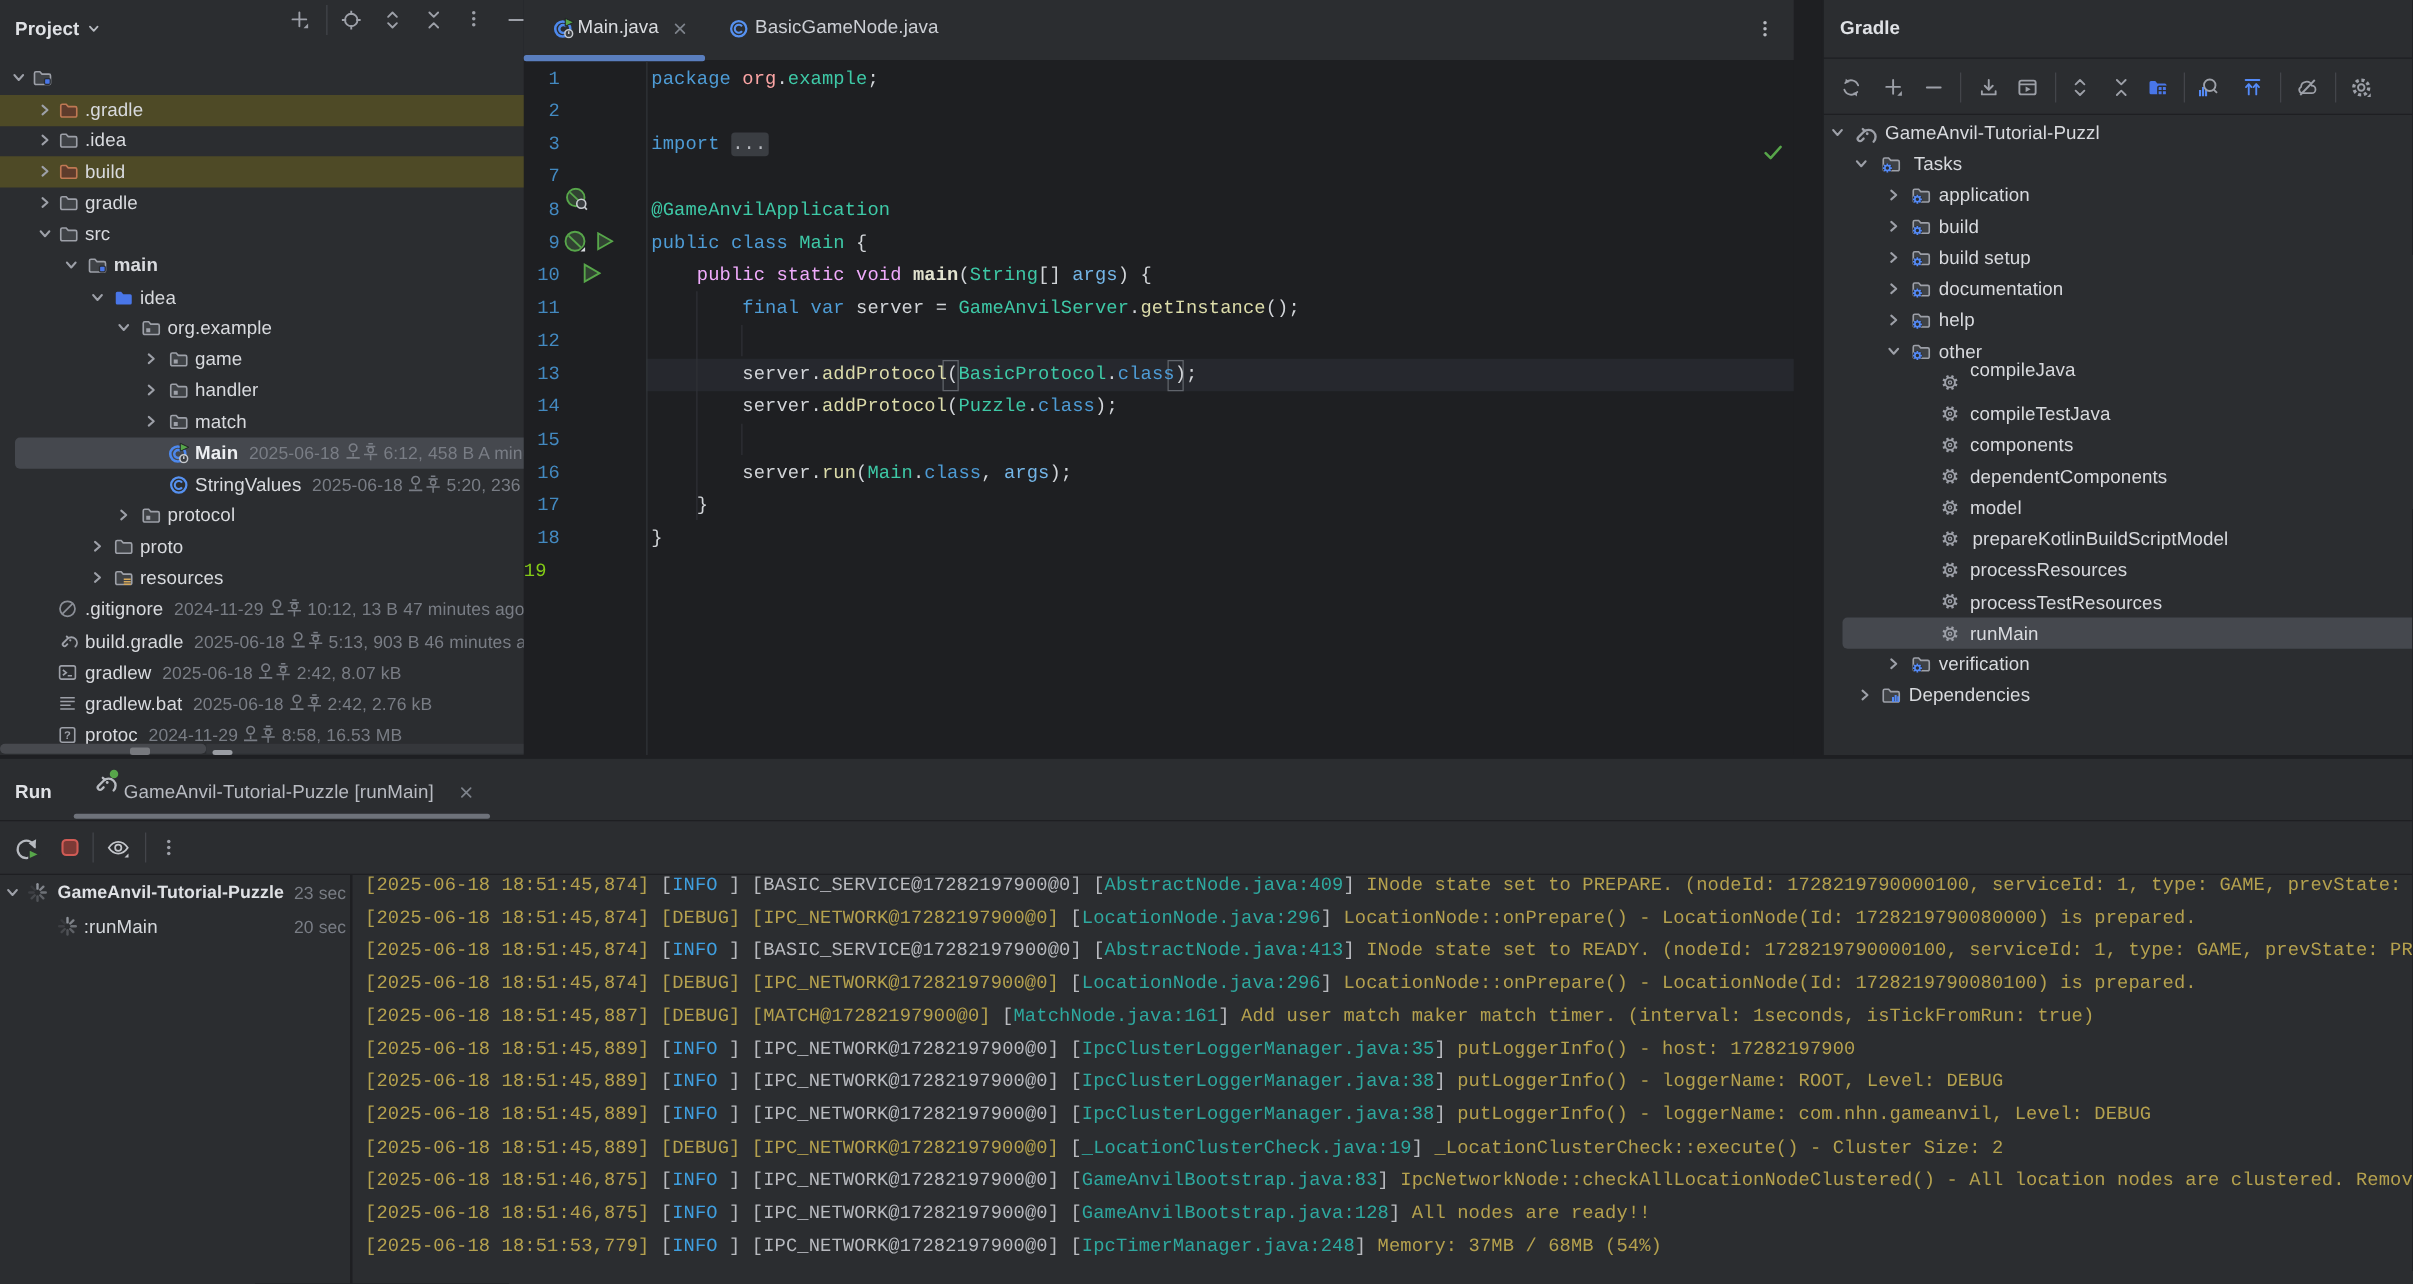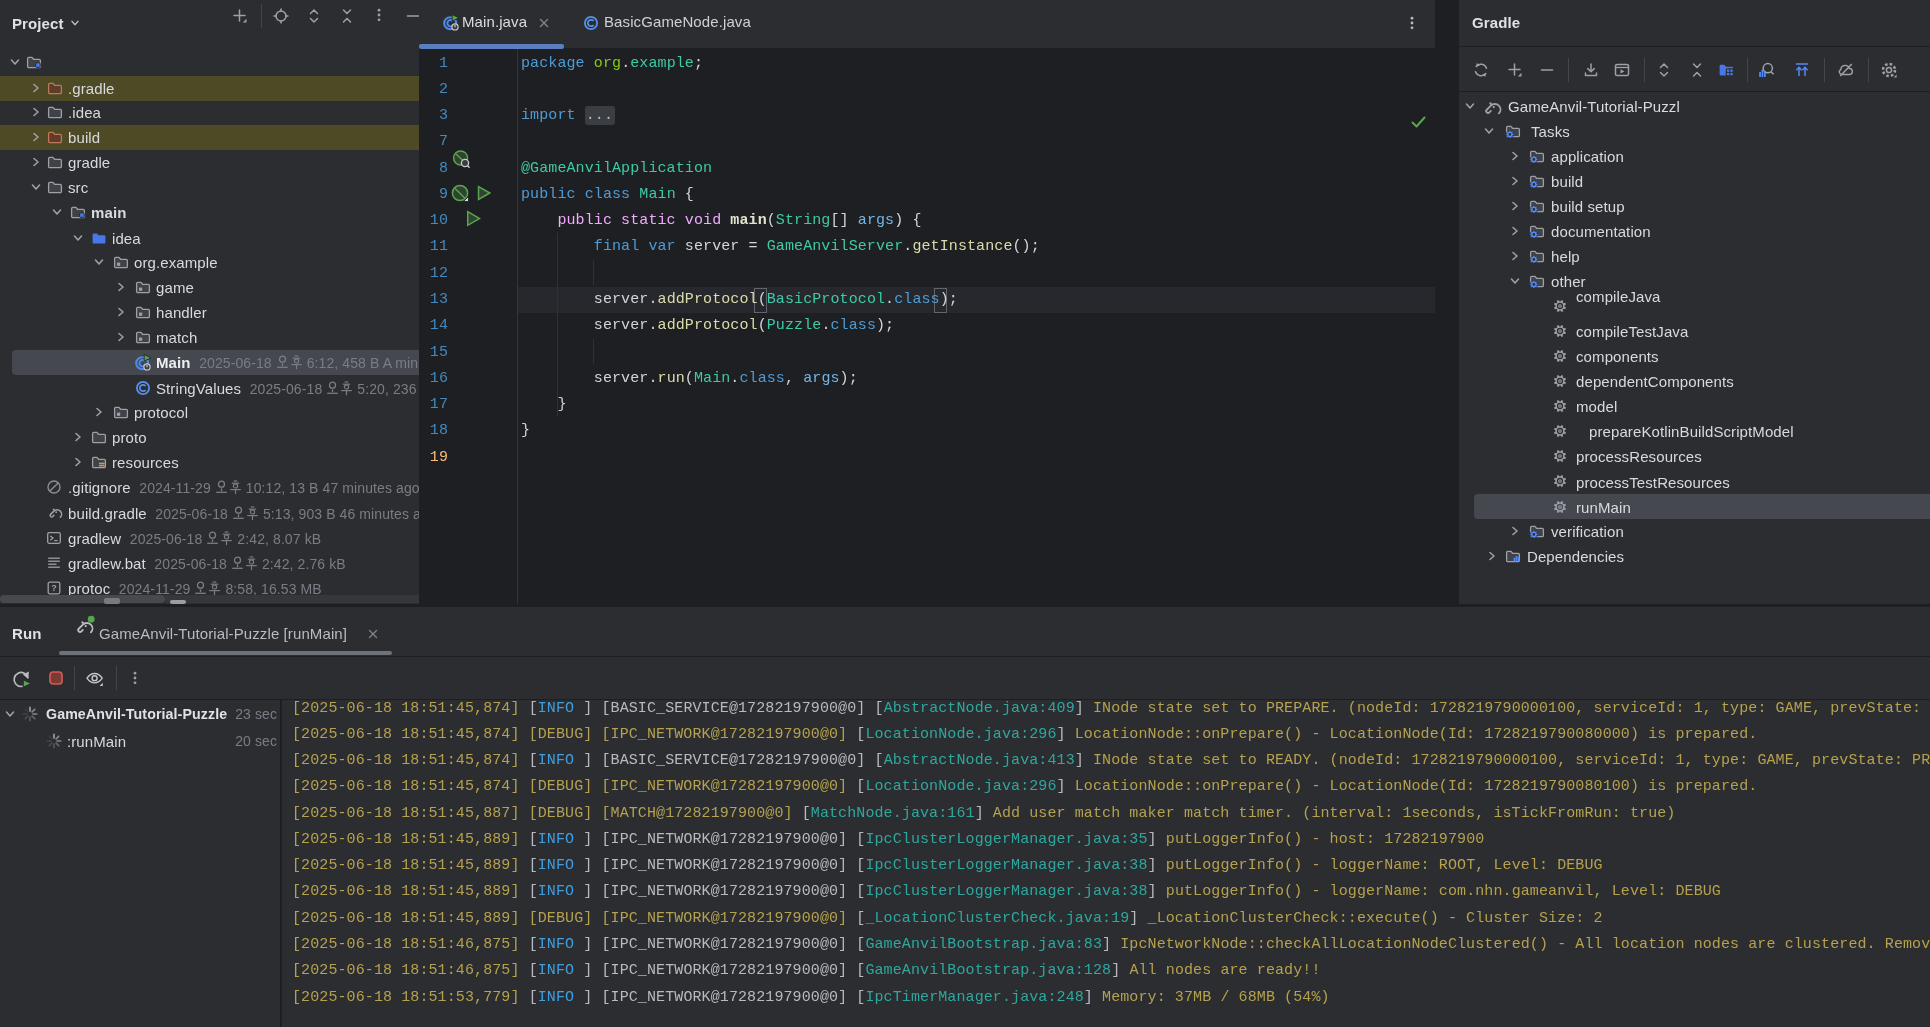--- a/index.html
+++ b/index.html
@@ -466,21 +466,21 @@
 <div class="ab mono" style="left:0px;top:181.8px;width:29px;height:26px;line-height:26px;text-align:right;color:#4389c0">9</div>
 <div class="ab mono" style="left:0px;top:208.1px;width:29px;height:26px;line-height:26px;text-align:right;color:#4389c0">10</div>
 <div class="ab mono" style="left:0px;top:234.4px;width:29px;height:26px;line-height:26px;text-align:right;color:#4389c0">11</div>
 <div class="ab mono" style="left:0px;top:260.7px;width:29px;height:26px;line-height:26px;text-align:right;color:#4389c0">12</div>
 <div class="ab mono" style="left:0px;top:286.9px;width:29px;height:26px;line-height:26px;text-align:right;color:#4389c0">13</div>
 <div class="ab mono" style="left:0px;top:313.2px;width:29px;height:26px;line-height:26px;text-align:right;color:#4389c0">14</div>
 <div class="ab mono" style="left:0px;top:339.5px;width:29px;height:26px;line-height:26px;text-align:right;color:#4389c0">15</div>
 <div class="ab mono" style="left:0px;top:365.7px;width:29px;height:26px;line-height:26px;text-align:right;color:#4389c0">16</div>
 <div class="ab mono" style="left:0px;top:392.0px;width:29px;height:26px;line-height:26px;text-align:right;color:#4389c0">17</div>
 <div class="ab mono" style="left:0px;top:418.3px;width:29px;height:26px;line-height:26px;text-align:right;color:#4389c0">18</div>
-<div class="ab mono" style="left:0px;top:444.6px;width:29px;height:26px;line-height:26px;text-align:right;color:#fdba74">19</div>
+<div class="ab mono" style="left:0px;top:444.6px;width:29px;height:26px;line-height:26px;text-align:left;color:#84cc16">19</div>
 <div style="position:absolute;left:33px;top:150px;">
       <svg width="19" height="19" viewBox="0 0 19 19">
         <circle cx="8.6" cy="8" r="7" fill="#314232" stroke="#57a64a" stroke-width="1.5"></circle>
         <line x1="4" y1="3.9" x2="13" y2="12.5" stroke="#57a64a" stroke-width="1.4"></line>
         <circle cx="13" cy="13" r="3.6" fill="#3a3d41" stroke="#c9ccd1" stroke-width="1.3"></circle>
         <line x1="15.5" y1="15.6" x2="17.5" y2="17.7" stroke="#c9ccd1" stroke-width="1.4"></line>
       </svg>
     </div>
 <div style="position:absolute;left:32px;top:184px;">
       <svg width="18" height="18" viewBox="0 0 18 18">
@@ -495,21 +495,21 @@
       </svg>
     </div>
 <div style="position:absolute;left:45px;top:210px;">
       <svg width="17" height="17" viewBox="0 0 17 17">
         <path d="M3.74 1.7000000000000002 L15.64 8.5 L3.74 15.3 Z" fill="#314232" stroke="#57a64a" stroke-width="1.5"></path>
       </svg>
     </div>
 <div class="ab" style="left:98px;top:49px;width:1px;height:555px;background:#313438"></div>
 <div class="ab" style="left:335px;top:288px;width:11px;height:23px;border:1px solid #60646b"></div>
 <div class="ab" style="left:515px;top:288px;width:11px;height:23px;border:1px solid #60646b"></div>
-<div class="ab mono" style="left:102px;top:50.5px;height:26px;line-height:26px;color:#d2d5d9"><span style="color:#4e9cd6">package</span> <span style="color:#84cc16">org</span>.<span style="color:#3ec9a7">example</span>;</div>
+<div class="ab mono" style="left:102px;top:50.5px;height:26px;line-height:26px;color:#d2d5d9"><span style="color:#4e9cd6">package</span> <span style="color:#fca5a5">org</span>.<span style="color:#3ec9a7">example</span>;</div>
 <div class="ab mono" style="left:102px;top:103.0px;height:26px;line-height:26px;color:#d2d5d9"><span style="color:#4e9cd6">import</span> <span style="background:#3a3d42;border-radius:3px;color:#b6b9bf;padding:1px 2px 1px 1px">...</span></div>
 <div class="ab mono" style="left:102px;top:155.6px;height:26px;line-height:26px;color:#d2d5d9"><span style="color:#3ec9a7">@GameAnvilApplication</span></div>
 <div class="ab mono" style="left:102px;top:181.8px;height:26px;line-height:26px;color:#d2d5d9"><span style="color:#4e9cd6">public class</span> <span style="color:#3ec9a7">Main</span> {</div>
 <div class="ab mono" style="left:102px;top:208.1px;height:26px;line-height:26px;color:#d2d5d9">    <span style="color:#f0abfc">public static void</span> <b style="color:#e2e3cf">main</b>(<span style="color:#3ec9a7">String</span>[] <span style="color:#74b6e8">args</span>) {</div>
 <div class="ab mono" style="left:102px;top:234.4px;height:26px;line-height:26px;color:#d2d5d9">        <span style="color:#4e9cd6">final var</span> server = <span style="color:#3ec9a7">GameAnvilServer</span>.<span style="color:#dcdcaa">getInstance</span>();</div>
 <div class="ab mono" style="left:102px;top:286.9px;height:26px;line-height:26px;color:#d2d5d9">        server.<span style="color:#dcdcaa">addProtocol</span>(<span style="color:#3ec9a7">BasicProtocol</span>.<span style="color:#4e9cd6">class</span>);</div>
 <div class="ab mono" style="left:102px;top:313.2px;height:26px;line-height:26px;color:#d2d5d9">        server.<span style="color:#dcdcaa">addProtocol</span>(<span style="color:#3ec9a7">Puzzle</span>.<span style="color:#4e9cd6">class</span>);</div>
 <div class="ab mono" style="left:102px;top:365.7px;height:26px;line-height:26px;color:#d2d5d9">        server.<span style="color:#dcdcaa">run</span>(<span style="color:#3ec9a7">Main</span>.<span style="color:#4e9cd6">class</span>, <span style="color:#74b6e8">args</span>);</div>
 <div class="ab mono" style="left:102px;top:392.0px;height:26px;line-height:26px;color:#d2d5d9">    }</div>
 <div class="ab mono" style="left:102px;top:418.3px;height:26px;line-height:26px;color:#d2d5d9">}</div>
@@ -872,21 +872,21 @@
         <line x1="11.61" y1="9.48" x2="13.64" y2="10.32" stroke="#9da0a8" stroke-width="1.9"></line>
         <line x1="9.50" y1="11.60" x2="10.35" y2="13.63" stroke="#9da0a8" stroke-width="1.9"></line>
         <line x1="6.52" y1="11.61" x2="5.68" y2="13.64" stroke="#9da0a8" stroke-width="1.9"></line>
         <line x1="4.40" y1="9.50" x2="2.37" y2="10.35" stroke="#9da0a8" stroke-width="1.9"></line>
         <line x1="4.39" y1="6.52" x2="2.36" y2="5.68" stroke="#9da0a8" stroke-width="1.9"></line>
         <line x1="6.50" y1="4.40" x2="5.65" y2="2.37" stroke="#9da0a8" stroke-width="1.9"></line>
         <line x1="9.48" y1="4.39" x2="10.32" y2="2.36" stroke="#9da0a8" stroke-width="1.9"></line>
         <line x1="11.60" y1="6.50" x2="13.63" y2="5.65" stroke="#9da0a8" stroke-width="1.9"></line>
       </svg>
     </div>
-<div class="ab nw" style="left:130px;top:419.4px;height:25px;line-height:25px">prepareKotlinBuildScriptModel</div>
+<div class="ab nw" style="left:119px;top:419.4px;height:25px;line-height:25px">prepareKotlinBuildScriptModel</div>
 <div style="position:absolute;left:93px;top:448.42px;">
       <svg width="16" height="16" viewBox="0 0 16 16">
         <circle cx="8" cy="8" r="3.9" stroke="#9da0a8" stroke-width="1.5" fill="none"></circle>
         <circle cx="8" cy="8" r="1.3" stroke="#9da0a8" stroke-width="1.1" fill="none"></circle>
         <line x1="11.61" y1="9.48" x2="13.64" y2="10.32" stroke="#9da0a8" stroke-width="1.9"></line>
         <line x1="9.50" y1="11.60" x2="10.35" y2="13.63" stroke="#9da0a8" stroke-width="1.9"></line>
         <line x1="6.52" y1="11.61" x2="5.68" y2="13.64" stroke="#9da0a8" stroke-width="1.9"></line>
         <line x1="4.40" y1="9.50" x2="2.37" y2="10.35" stroke="#9da0a8" stroke-width="1.9"></line>
         <line x1="4.39" y1="6.52" x2="2.36" y2="5.68" stroke="#9da0a8" stroke-width="1.9"></line>
         <line x1="6.50" y1="4.40" x2="5.65" y2="2.37" stroke="#9da0a8" stroke-width="1.9"></line>

